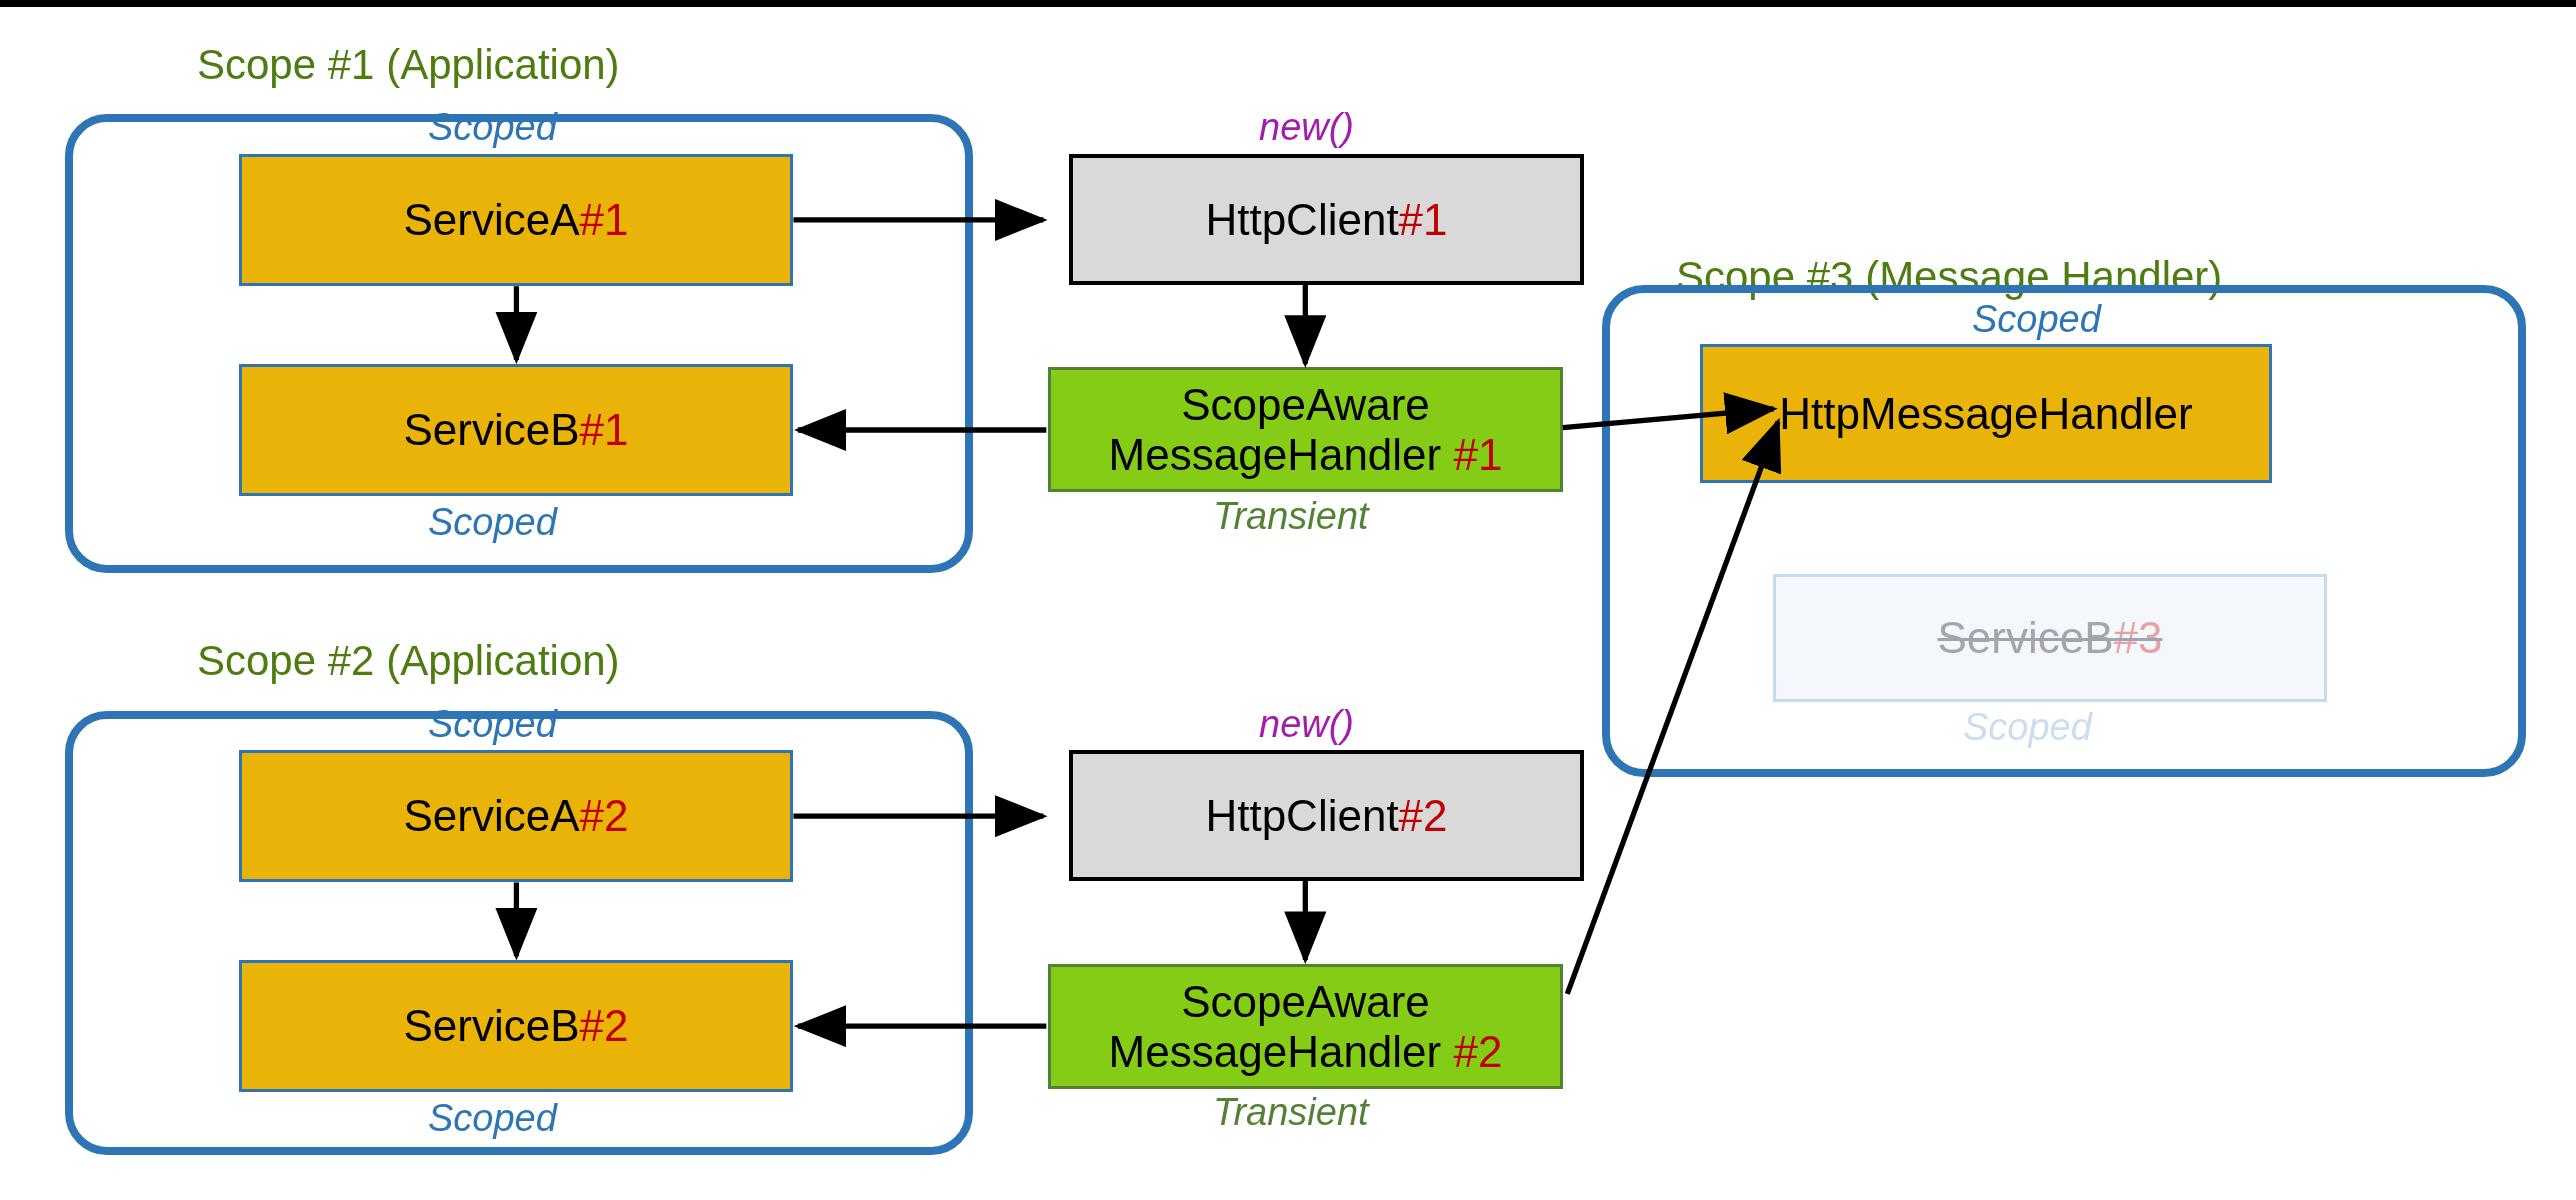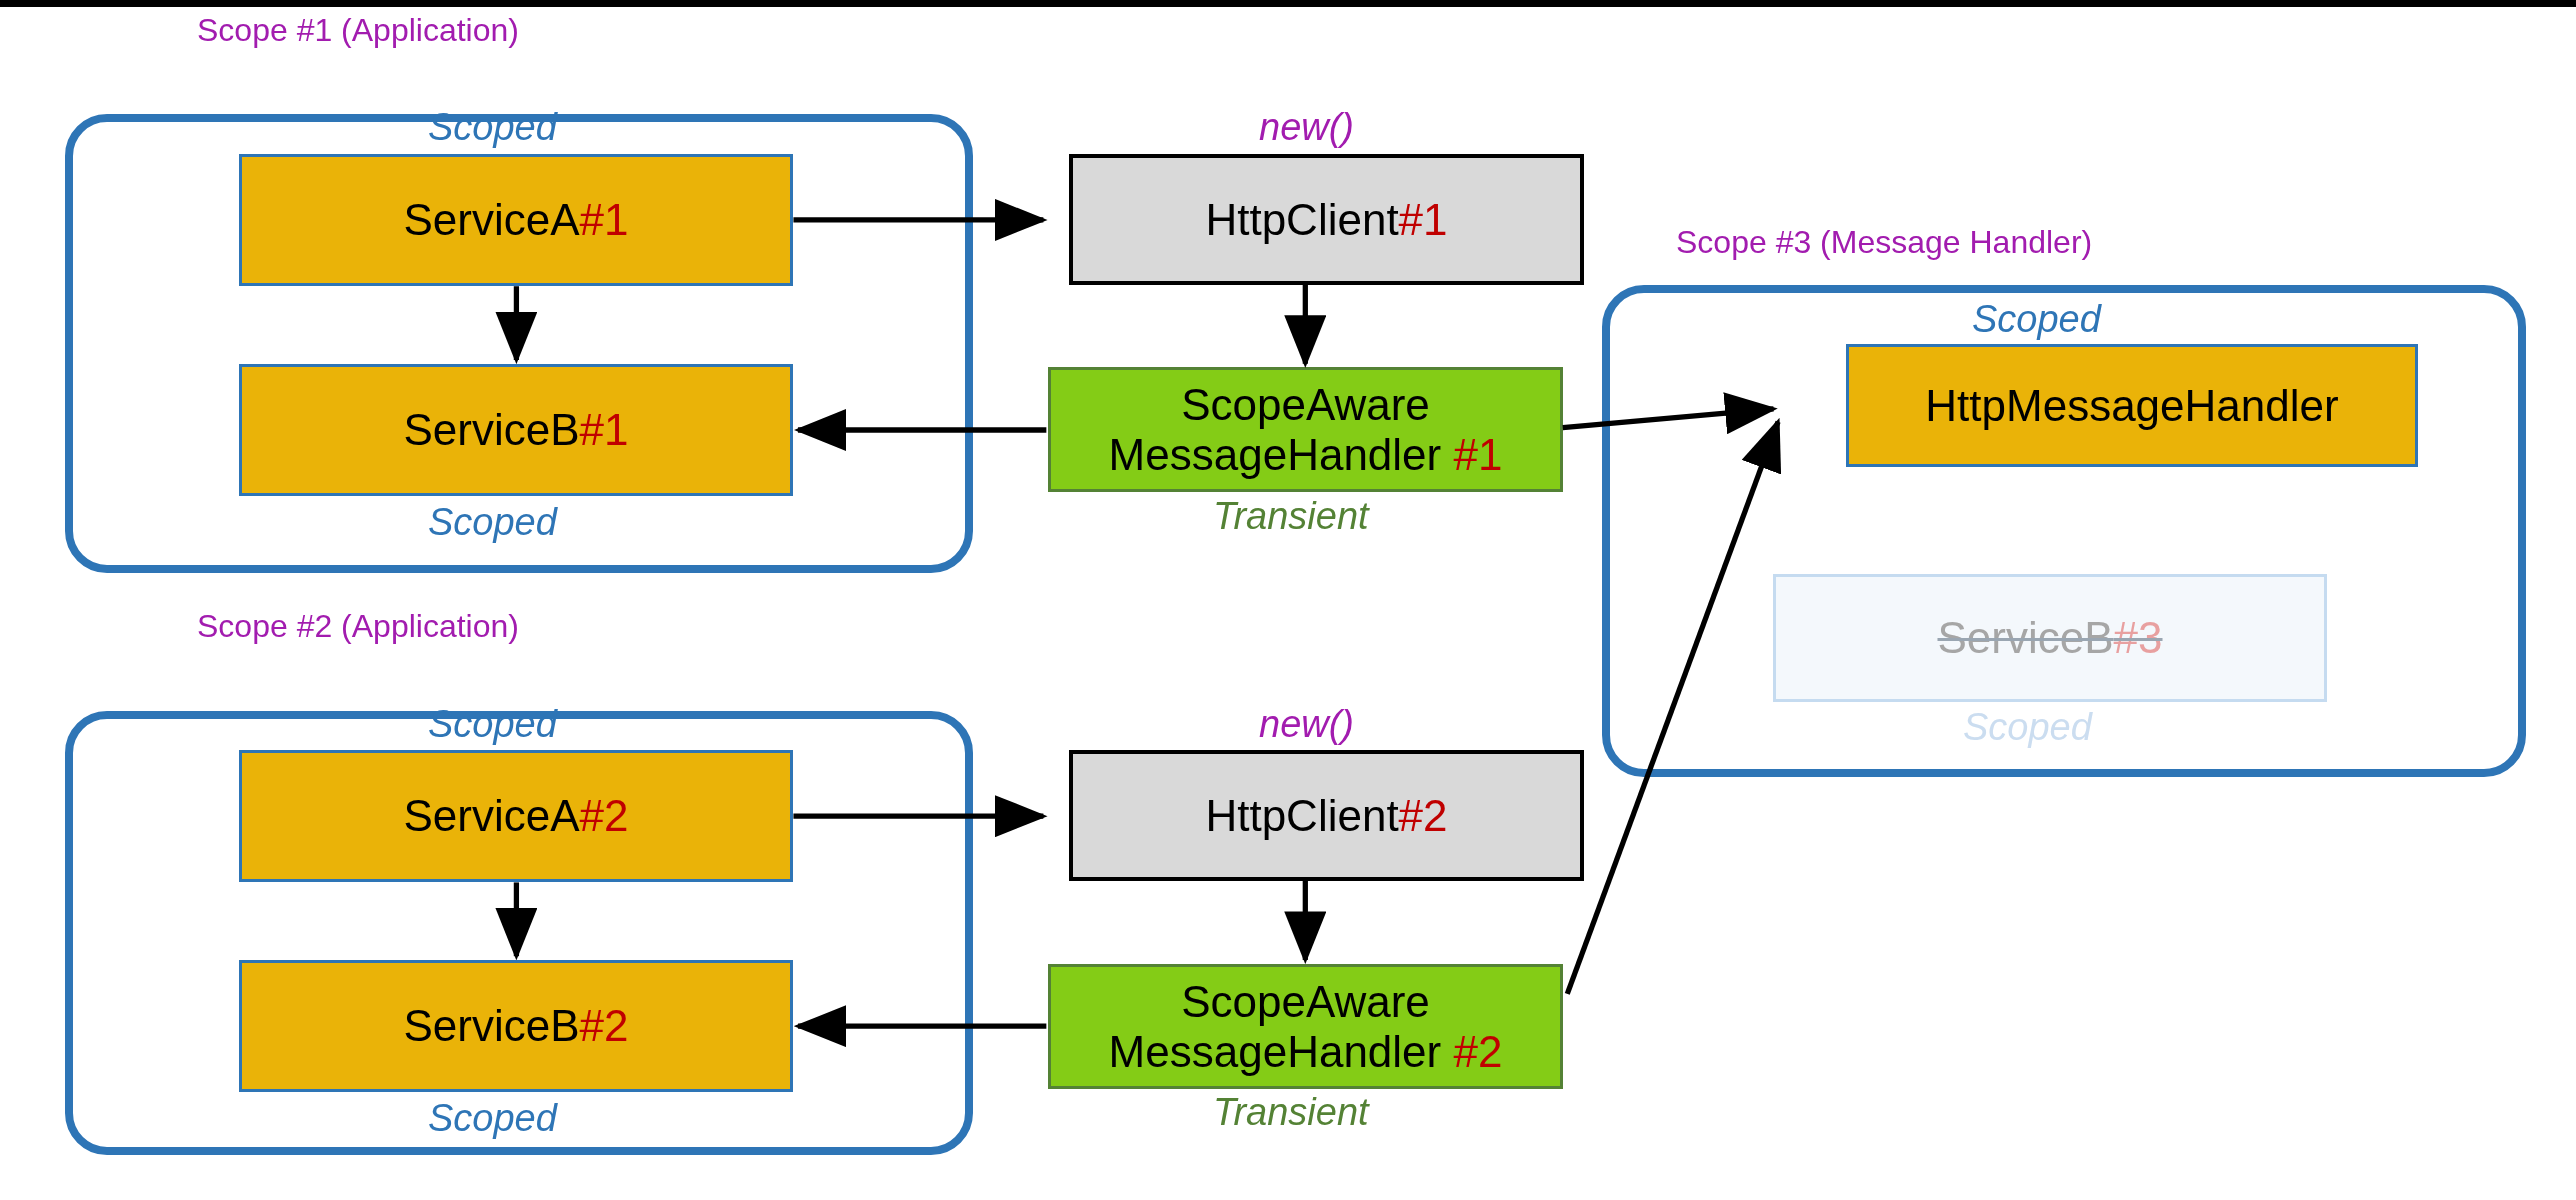--- a/index.html
+++ b/index.html
@@ -28,25 +28,26 @@
   .scope-box {
     position: absolute;
     border: 8.3px solid #2E75B6;
     border-radius: 42px;
     box-sizing: border-box;
     background: transparent;
   }
   
   .scope-title {
     position: absolute;
-    color: #a21caf;
-    font-size: 32px;
+    color: #4d7c0f;
+    font-size: 42px;
     line-height: 1;
     white-space: nowrap;
     font-family: "Liberation Sans", sans-serif;
+    margin-top: 30px;
   }
   
   .node {
     position: absolute;
     box-sizing: border-box;
     display: flex;
     align-items: center;
     justify-content: center;
     text-align: center;
     font-size: 44px;
@@ -163,21 +164,21 @@
     <div>
       <span>MessageHandler </span><span class="num-red">#2</span>
     </div>
   </div>
   <div class="caption cap-green" style="left:1213px; top:1093px;">Transient</div>
 
   <div class="scope-title" style="left:1676px; top:226px;">Scope #3 (Message Handler)</div>
   <div class="scope-box" style="left:1602px; top:285px; width:924px; height:492px;"></div>
 
   <div class="caption cap-blue" style="left:1972px; top:300px;">Scoped</div>
-  <div class="node node-blue" style="left:1846px; top:344px; width:572px; height:123px;justify-content:center;">
+  <div class="node node-blue" style="left:1700px; top:344px; width:572px; height:139px;justify-content:center;">
     <span>HttpMessageHandler</span>
   </div>
 
   <div class="node node-faded" style="left:1773px; top:574px; width:554px; height:128px;">
     <span class="txt-faded strike">ServiceB </span>
       <span class="num-red-faded strike">#3</span>
   </div>
   <div class="caption cap-faded" style="left:1963px; top:708px;">Scoped</div>
 
   <svg id="arrows" viewBox="0 0 3422 1595">

